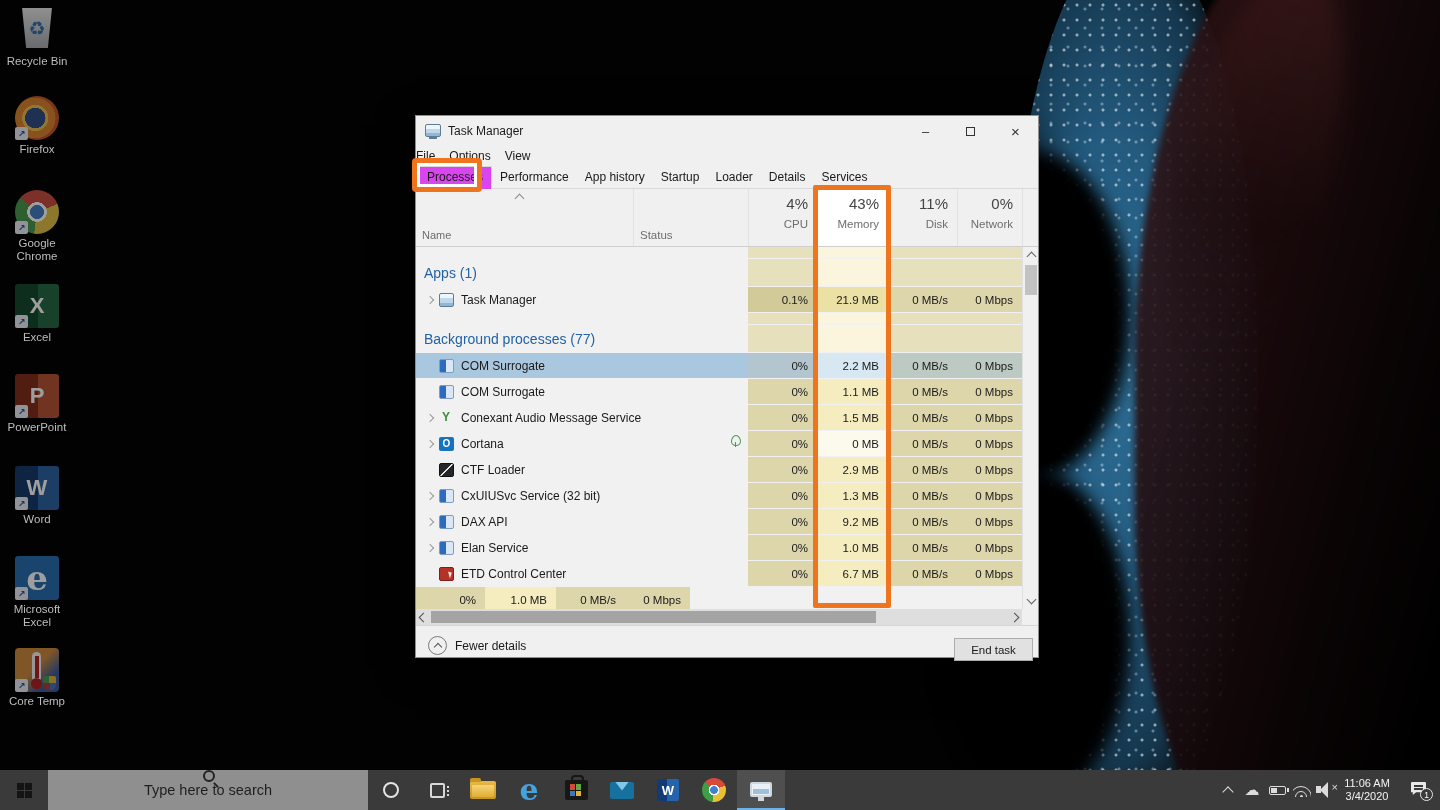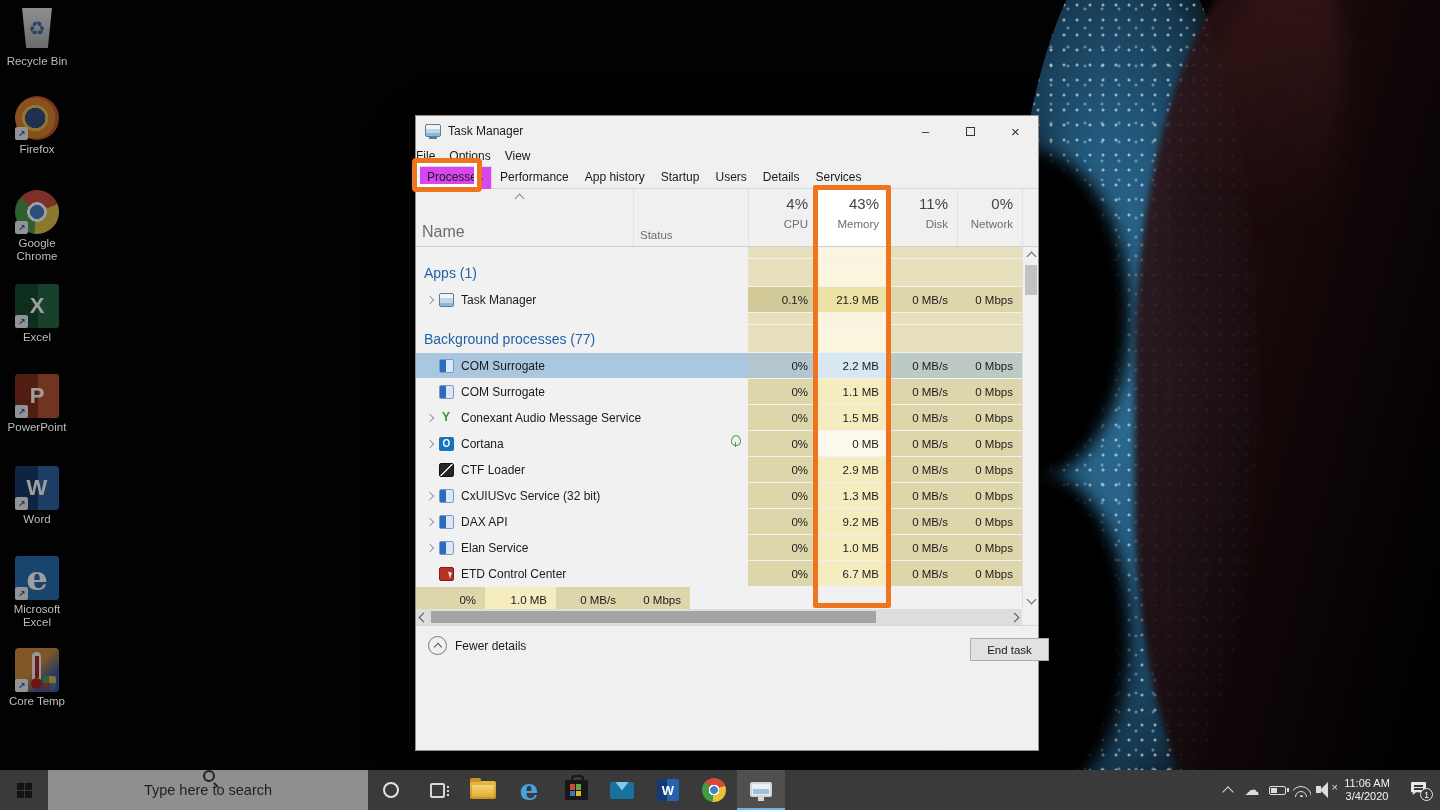--- a/index.html
+++ b/index.html
@@ -51,40 +51,40 @@
   .thermo:after{content:"";position:absolute;left:-1px;bottom:-7px;width:11px;height:11px;border-radius:50%;background:#c41f1f;}
   .mini-shield{position:absolute;right:3px;bottom:2px;width:13px;height:14px;border-radius:2px 2px 5px 5px;
       background:conic-gradient(#e0b52f 0 25%, #3f77c9 0 50%, #c23b2e 0 75%, #3fa04a 0);}
 
   
   .annot{position:absolute;border:5px solid var(--accent_orange);border-radius:4px;z-index:60;pointer-events:none;}
   #annot-processes{left:412px;top:158px;width:70px;height:34px;box-shadow:inset 0 0 0 3px #fff;}
   #annot-memory{left:813px;top:185px;width:78px;height:423px;border-radius:2px;}
 
   
-  #tm-window{position:absolute;left:415px;top:115px;width:624px;height:636px;background:var(--window_bg);
+  #tm-window{position:absolute;left:415px;top:115px;width:624px;height:543px;background:var(--window_bg);
      border:1px solid #8f8f8f;box-shadow:0 10px 34px rgba(0,0,0,.6);z-index:10;font-size:12px;color:#1a1a1a;}
   .titlebar{position:absolute;top:0;left:0;right:0;height:30px;}
   .tm-app-icon{position:absolute;left:9px;top:8px;width:16px;height:13px;border:1px solid #5f7c94;border-radius:2px;
      background:linear-gradient(180deg,#eef6fb 0 35%, #bcd8ea 35% 75%, #8fb8d4 75%);}
   .tm-app-icon:after{content:"";position:absolute;left:3px;bottom:-3px;width:8px;height:2px;background:#5f7c94;}
   .tm-title{position:absolute;left:32px;top:0;line-height:30px;}
   .win-controls{position:absolute;right:0;top:0;height:30px;display:flex;}
   .wc-btn{width:45px;height:30px;display:flex;align-items:center;justify-content:center;color:#333;font-size:13px;}
   .wc-max span{width:9px;height:9px;border:1px solid #333;display:block;}
   .menubar{position:absolute;top:30px;left:0;height:20px;display:flex;gap:14px;align-items:center;}
   .tabbar{position:absolute;top:50px;left:0;right:0;height:23px;border-bottom:1px solid #d9d9d9;padding-left:2px;display:flex;align-items:flex-end;}
   .tab{padding:3px 8px 4px;position:relative;}
   .tab.active{background:#d946ef;border:1px solid #d9d9d9;border-bottom:none;padding-bottom:5px;margin-bottom:-1px;z-index:2;}
 
   
   .colheader{position:absolute;top:73px;left:0;width:622px;height:58px;border-bottom:1px solid #cfcfcf;background:var(--window_bg);}
   .mem-white{position:absolute;left:402px;top:0;width:70px;height:57px;background:#fff;}
   .sep{position:absolute;top:0;bottom:0;width:1px;background:#e2e2e2;}
-  .hname{position:absolute;left:6px;bottom:5px;color:#6e6e6e;font-size:16px;}
+  .hname{position:absolute;left:6px;bottom:5px;color:#6e6e6e;font-size:11px;}
   .hstatus{position:absolute;left:224px;bottom:5px;color:#6e6e6e;font-size:11.5px;}
   .hstat{position:absolute;text-align:right;padding-right:9px;}
   .hstat .pct{font-size:15px;color:#454545;margin-top:6px;}
   .hstat .cap{font-size:11.5px;color:#6e6e6e;margin-top:6px;}
   .sortchev{position:absolute;left:100px;top:6px;width:7px;height:7px;border-right:1.5px solid #8a8a8a;border-bottom:1.5px solid #8a8a8a;transform:rotate(-135deg);}
 
   
   .list{position:absolute;top:131px;left:0;width:606px;height:362px;background:var(--list_bg);overflow:hidden;}
   .prow{display:flex;margin-bottom:1px;text-align:center;}
   .c-namecell{width:332px;display:flex;align-items:center;position:relative;}
@@ -137,21 +137,21 @@
   .hthumb{position:absolute;left:15px;top:2px;width:445px;height:12px;background:#a4a4a4;}
   .harrow{position:absolute;top:4.5px;width:7px;height:7px;border-right:1.5px solid #505050;border-bottom:1.5px solid #505050;}
   .ha-left{left:4px;transform:rotate(135deg);} .ha-right{right:4px;transform:rotate(-45deg);}
 
   
   .tm-footer{position:absolute;left:0;right:0;top:509px;bottom:0;border-top:1px solid #d6d6d6;background:var(--window_bg);}
   .fewer{position:absolute;left:12px;top:10px;display:flex;align-items:center;gap:8px;}
   .circ{width:19px;height:19px;border:1px solid #7a7a7a;border-radius:50%;position:relative;}
   .circ:before{content:"";position:absolute;left:6px;top:7px;width:5px;height:5px;
      border-right:1.4px solid #555;border-bottom:1.4px solid #555;transform:rotate(-135deg);}
-  .endtask{position:absolute;left:554px;top:12px;width:79px;height:23px;background:#e1e1e1;border:1px solid #adadad;
+  .endtask{position:absolute;left:538px;top:12px;width:79px;height:23px;background:#e1e1e1;border:1px solid #adadad;
      font-size:11.5px;display:flex;align-items:center;justify-content:center;}
 
   
   .taskbar{position:absolute;left:0;bottom:0;width:1440px;height:40px;background:var(--taskbar_bg);z-index:40;}
   .start{position:absolute;left:0;top:0;width:48px;height:40px;display:flex;align-items:center;justify-content:center;}
   .winlogo{width:15px;height:15px;display:grid;grid-template-columns:7px 7px;grid-gap:1px;}
   .winlogo span{background:#141414;}
   .searchbox{position:absolute;left:48px;top:0;width:320px;height:40px;background:var(--search_bg);
      display:flex;align-items:center;color:#1f1f1f;font-size:14.5px;flex-direction:column;}
   .mag{width:12px;height:12px;border:2px solid #222;border-radius:50%;margin:0 12px 0 14px;position:relative;}
@@ -293,21 +293,21 @@
   <div class="menubar">
     <span>File</span>
     <span>Options</span>
     <span>View</span>
   </div>
   <div class="tabbar">
     <span class="tab active">Processes</span>
     <span class="tab">Performance</span>
     <span class="tab">App history</span>
     <span class="tab">Startup</span>
-    <span class="tab">Users</span>
+    <span class="tab">Loader</span>
     <span class="tab">Details</span>
     <span class="tab">Services</span>
   </div>
 
   <div class="colheader">
     <div class="mem-white"></div>
     <span class="sep" style="left:217px;"></span>
       <span class="sep" style="left:332px;"></span>
     <span class="sep" style="left:401px;"></span>
       <span class="sep" style="left:472px;"></span>

